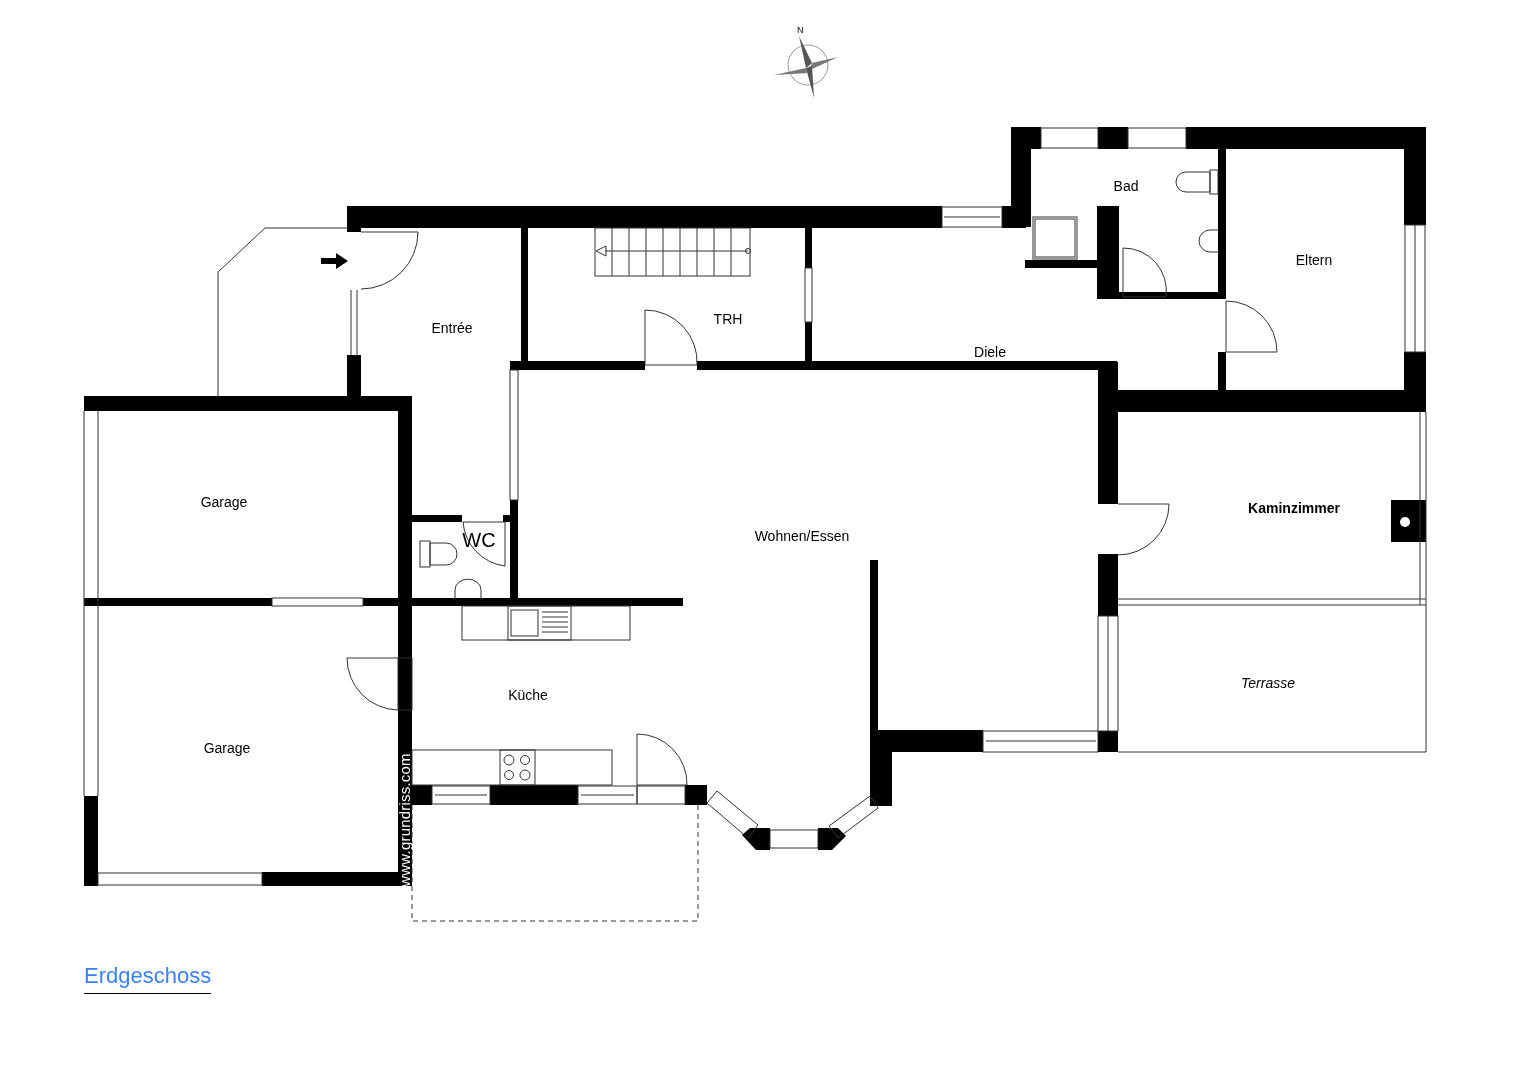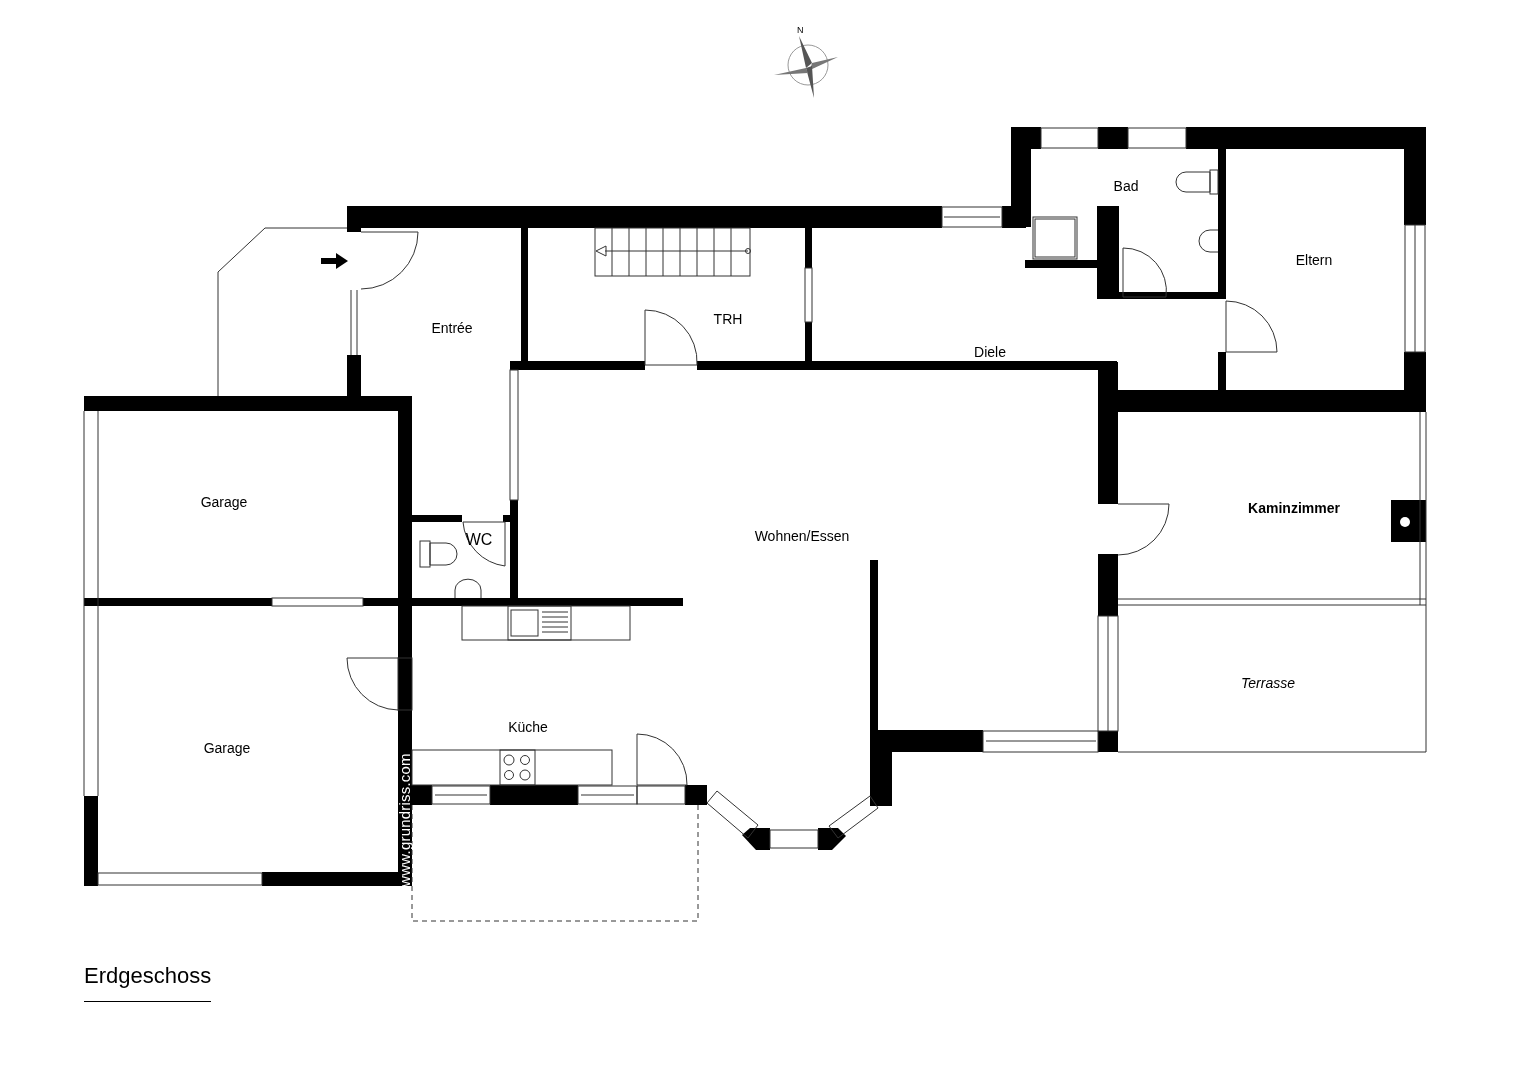--- a/index.html
+++ b/index.html
@@ -1,19 +1,19 @@
 <!DOCTYPE html>
 <html><head>
 <meta charset="utf-8">
 <style>
   html, body { margin:0; padding:0; background:#ffffff; }
   body { width:1528px; height:1080px; position:relative; overflow:hidden; font-family:"Liberation Sans", sans-serif; }
   #plan { position:absolute; left:0; top:0; }
   .room-label { position:absolute; font-family:"Liberation Sans", sans-serif; font-size:14px; color:#000; white-space:nowrap; transform:translate(-50%,-50%); }
-  .floor-title { position:absolute; left:84px; top:964px; font-size:22px; color:#000000; border-bottom:1.5px solid #000; line-height:24px; padding-bottom:13px; }
+  .floor-title { position:absolute; left:84px; top:964px; font-size:22px; color:#3b82f6; border-bottom:1.5px solid #000; line-height:24px; padding-bottom:5px; }
   .watermark { position:absolute; left:404px; top:820px; font-size:15px; color:#fff; transform:translate(-50%,-50%) rotate(-90deg); white-space:nowrap; letter-spacing:0.2px; }
 </style>
 </head>
 <body>
 
 <svg id="plan" width="1528" height="1080" viewBox="0 0 1528 1080" xmlns="http://www.w3.org/2000/svg">
 
   <g>
     <circle cx="808" cy="65" r="20" fill="none" stroke="#999" stroke-width="1"></circle>
     <polygon points="799,36 812,63 806,68" fill="#555"></polygon>
@@ -170,25 +170,25 @@
     <rect x="398" y="658" width="14" height="52"></rect>
   </g>
 </svg>
 
 <div class="room-label" style="left:452px;top:328px;">Entrée</div>
 <div class="room-label" style="left:728px;top:319px;">TRH</div>
 <div class="room-label" style="left:990px;top:308px;margin-top:44px;">Diele</div>
 <div class="room-label" style="left:1126px;top:186px;">Bad</div>
 <div class="room-label" style="left:1314px;top:260px;">Eltern</div>
 <div class="room-label" style="left:224px;top:502px;">Garage</div>
-<div class="room-label" style="left:479px;top:540px;font-size:16px;">WC</div>
+<div class="room-label" style="left:479px;top:540px;font-size:20px;">WC</div>
 <div class="room-label" style="left:802px;top:536px;">Wohnen/Essen</div>
 <div class="room-label" style="left:1294px;top:508px;font-weight:bold;">Kaminzimmer</div>
 <div class="room-label" style="left:1268px;top:683px;font-style:italic;">Terrasse</div>
-<div class="room-label" style="left:528px;top:695px;margin-top:32px;">Küche</div>
+<div class="room-label" style="left:528px;top:695px;">Küche</div>
 <div class="room-label" style="left:227px;top:748px;">Garage</div>
 
 <div class="watermark">www.grundriss.com</div>
 <div class="floor-title">Erdgeschoss</div>
 
 <svg style="position:absolute;left:321px;top:253px;" width="28" height="16" viewBox="0 0 28 16">
   <rect x="0" y="5" width="16" height="6" fill="#000"></rect>
   <polygon points="15,0 27,8 15,16" fill="#000"></polygon>
 </svg>
 

